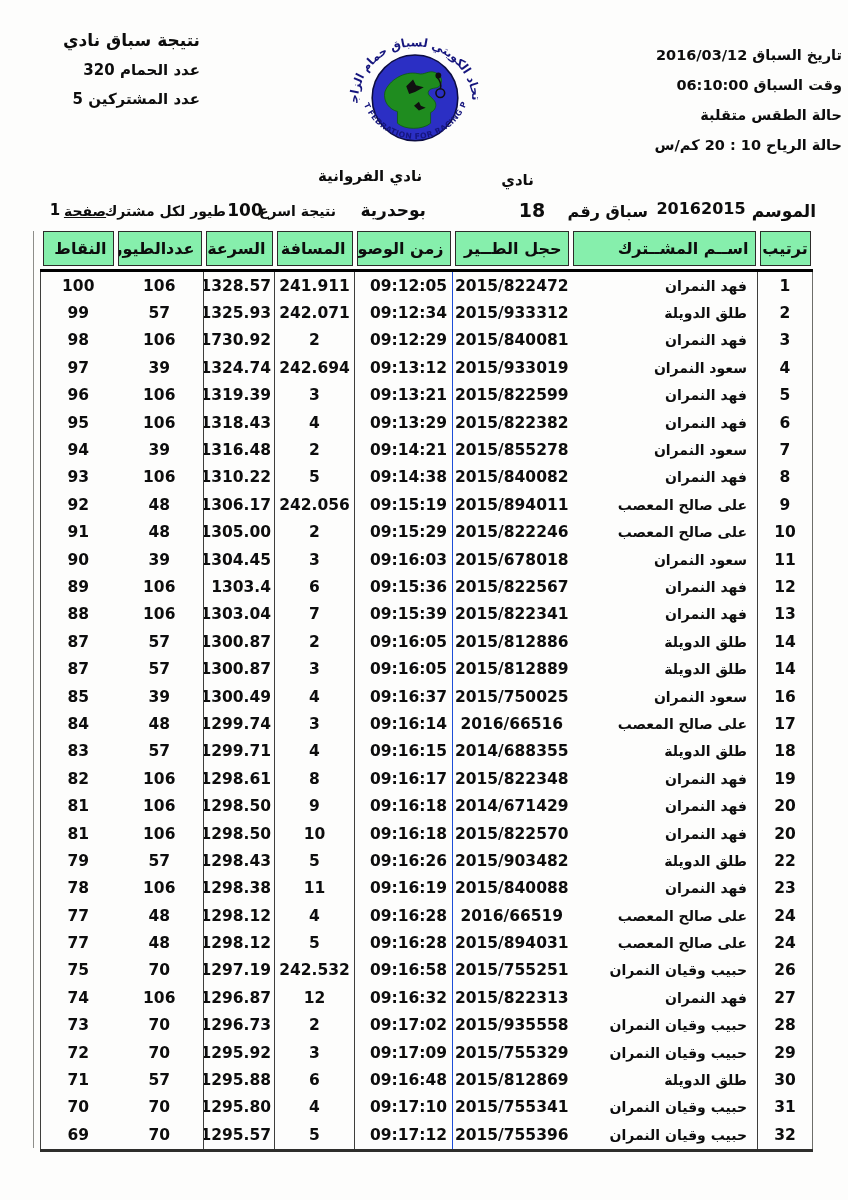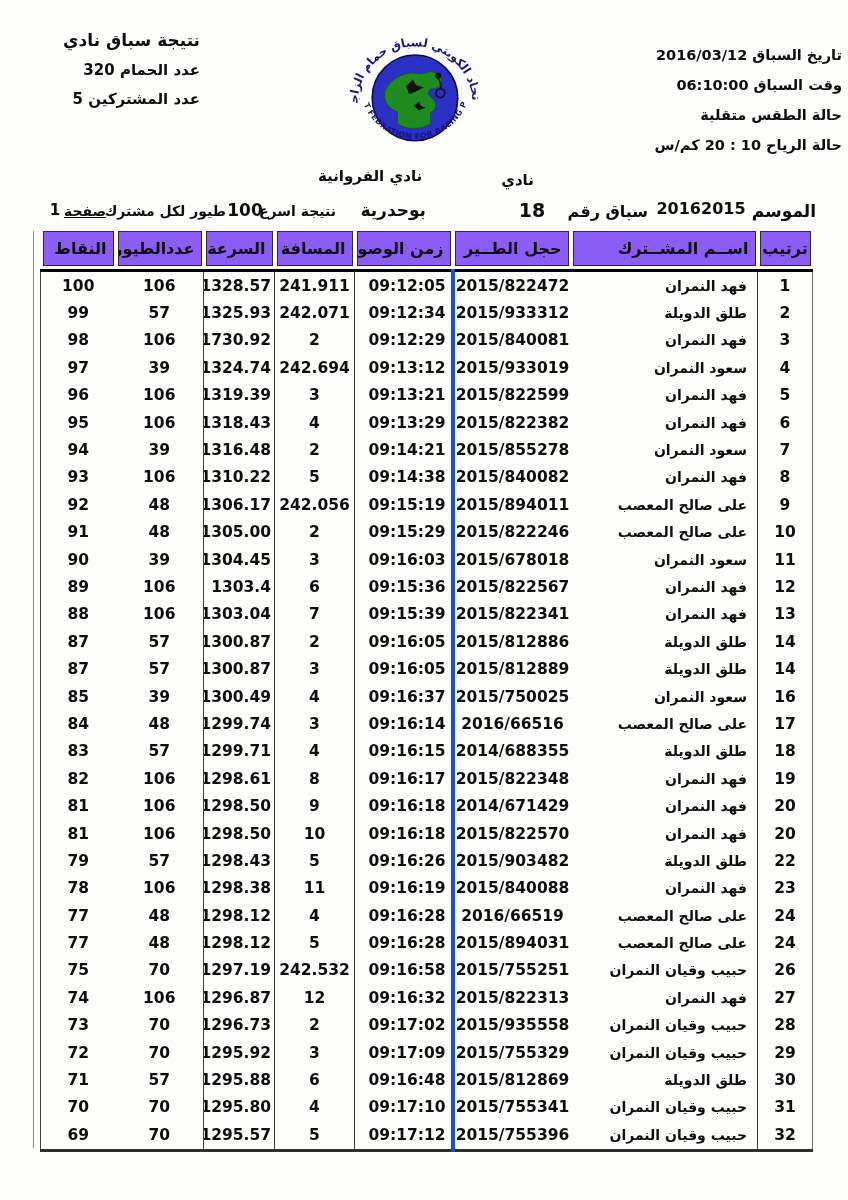--- a/index.html
+++ b/index.html
@@ -34,36 +34,36 @@
   
   .vframe{left:33px;top:231px;width:1px;height:917px;background:#8e8e8a;}
   table{
     position:absolute;left:40px;top:231px;width:772px;
     border-collapse:collapse;table-layout:fixed;direction:rtl;
     border-bottom:3px solid #2e2e2c;
   }
   thead{border-bottom:3px solid #000;}
   th{padding:0 2px 3px 2px;vertical-align:top;font-weight:bold;}
   .hbox{
-    background:#8b5cf6;border:1px solid #2c2c2a;height:33px;line-height:33px;
+    background:#86efac;border:1px solid #2c2c2a;height:33px;line-height:33px;
     font-size:16px;text-align:right;padding:0 6px 0 2px;overflow:hidden;white-space:nowrap;
   }
   th.col-rank .hbox{text-align:center;padding:0 1px;}
   tbody td{
     height:27.4px;font-size:15.5px;font-weight:bold;padding:0;
     text-align:center;white-space:nowrap;overflow:hidden;
   }
   td.col-name{font-size:14px;text-align:right;padding-right:10px;}
   td.col-arrival{text-align:right;padding-right:5px;}
   td.col-speed{text-align:right;padding-right:3px;}
   
   td.col-points{border-left:1px solid #3e3e3c;}
   td.col-speed{border-left:1px solid #3e3e3c;border-right:1px solid #3e3e3c;}
   td.col-distance{border-right:1px solid #3e3e3c;margin-top:24px;}
-  td.col-arrival{border-right:4px solid #1d4ed8;}
+  td.col-arrival{border-right:1px solid #1d4ed8;}
   td.col-rank{border-left:1px solid #3e3e3c;border-right:1px solid #6e6e6a;}
 </style>
 </head>
 <body>
 
 <div>
 
   <div class="abs hdr-left">
     <div class="t1">نتيجة سباق نادي</div>
     <div class="t2">عدد الحمام 320</div>

